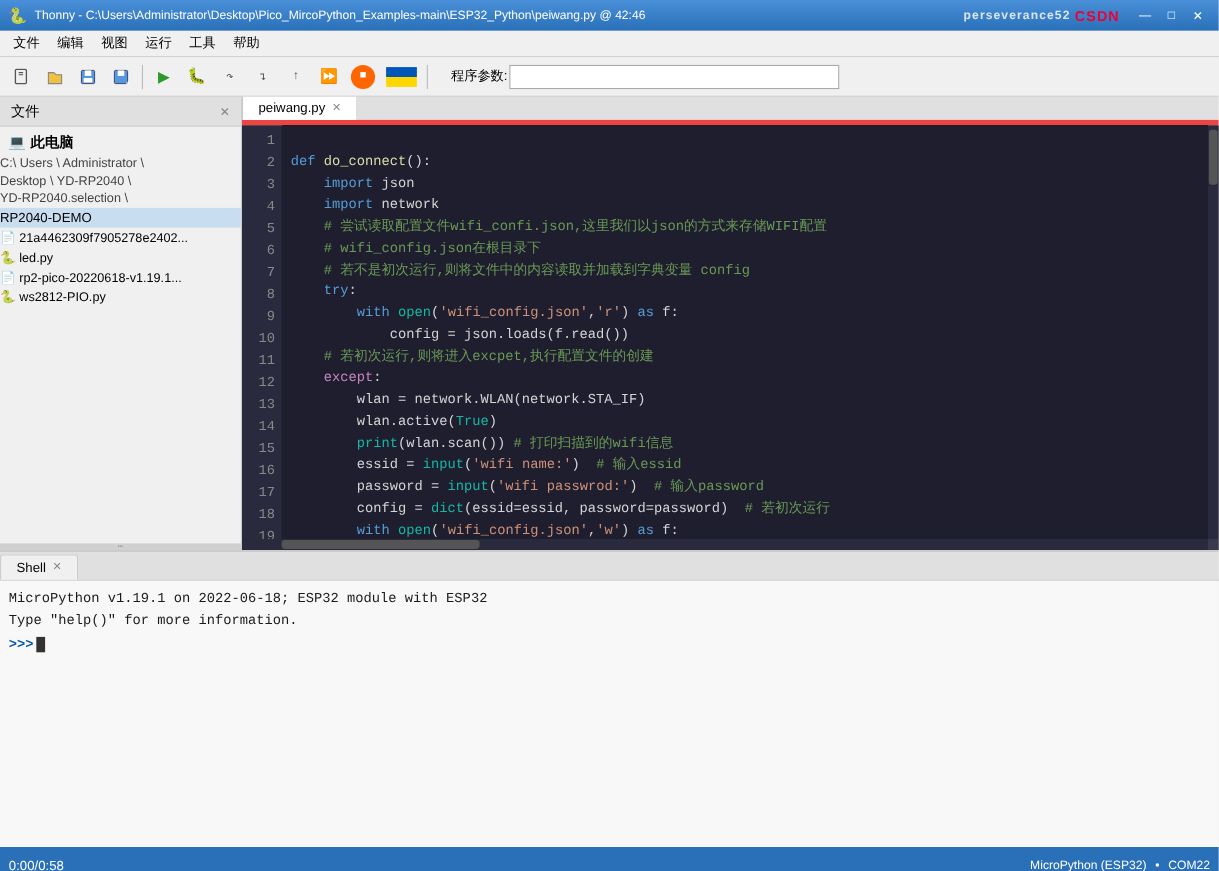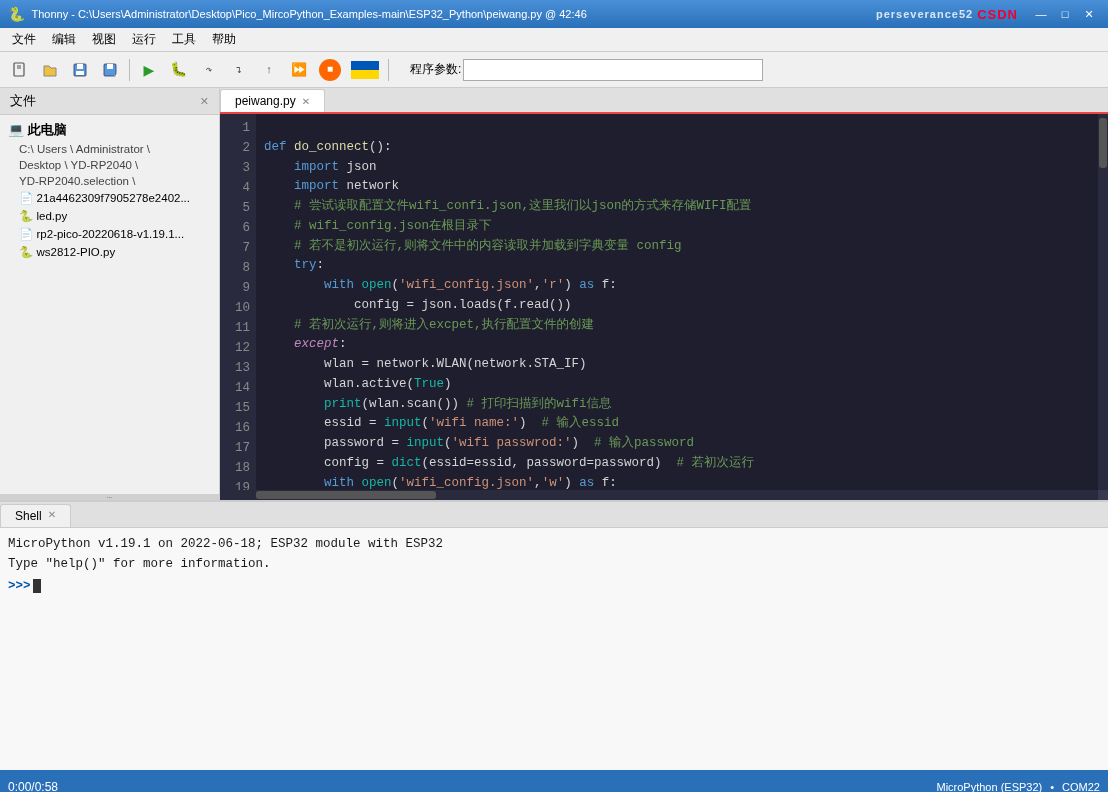--- a/index.html
+++ b/index.html
@@ -99,21 +99,21 @@
     .tree-item {
       padding: 2px 8px;
       cursor: pointer;
       white-space: nowrap;
       overflow: hidden;
       text-overflow: ellipsis;
       font-family: 'Microsoft YaHei', sans-serif;
       font-size: 12px;
     }
     .tree-item.selected { background: #c8ddf0; }
-    .indent-1 { padding-left: 19px; }
+    .indent-1 { padding-left: 0; }
 
     
     #right-panel {
       flex: 1;
       display: flex;
       flex-direction: column;
       background: #1e1e1e;
     }
 
     
@@ -169,21 +169,21 @@
       color: #d4d4d4;
       font-size: 12.5px;
       padding: 4px 8px;
       overflow: auto;
       line-height: 1.58;
       white-space: pre;
     }
 
     
     .kw { color: #569cd6; }
-    .kw2 { color: #c586c0; font-style: italic; }
+    .kw2 { color: #c586c0; }
     .str { color: #ce9178; }
     .comment { color: #6a9955; }
     .func { color: #dcdcaa; }
     .builtin { color: #14b8a6; }
 
     
     #shell-panel {
       height: 280px;
       background: #f0f0f0;
       border-top: 2px solid #ccc;
@@ -332,20 +332,21 @@
         <span style="color:#888;cursor:pointer;font-size:11px;">✕</span>
       </div>
       <div id="file-tree">
         <div class="tree-item" style="font-weight:bold;font-size:13px;">
           <span>💻 </span>
           <span>此电脑</span>
         </div>
         <div class="tree-item indent-1" style="color:#444;font-size:11.5px;">C:\ Users \ Administrator \</div>
         <div class="tree-item indent-1" style="color:#444;font-size:11.5px;">Desktop \ YD-RP2040 \</div>
         <div class="tree-item indent-1" style="color:#444;font-size:11.5px;">YD-RP2040.selection \</div>
+        <div class="tree-item indent-1 selected" style="font-size:12px;">RP2040-DEMO</div>
         <div class="tree-item indent-1" style="font-size:11.5px;">
           <span>📄 </span>
           <span>21a4462309f7905278e2402...</span>
         </div>
         <div class="tree-item indent-1" style="font-size:11.5px;">
           <span>🐍 </span>
           <span>led.py</span>
         </div>
         <div class="tree-item indent-1" style="font-size:11.5px;">
           <span>📄 </span>
@@ -357,21 +358,21 @@
         </div>
       </div>
 
       <div style="height:6px;background:#d0d0d0;cursor:row-resize;display:flex;align-items:center;justify-content:center;">
         <span style="color:#999;font-size:8px;">⋯</span>
       </div>
     </div>
 
     <div id="right-panel" style="flex:1;display:flex;flex-direction:column;background:#f0f0f0;">
 
-      <div id="editor-tabs" style="background:#e0e0e0;height:26px;display:flex;align-items:flex-end;border-bottom:2px solid #ef4444;">
+      <div id="editor-tabs" style="background:#e0e0e0;height:26px;display:flex;align-items:flex-end;border-bottom:5px solid #ef4444;">
         <div class="editor-tab active">
           <span>peiwang.py</span>
           <span class="tab-close">✕</span>
         </div>
       </div>
 
       <div id="code-area" style="flex:1;display:flex;background:#1e1e2e;overflow:hidden;position:relative;">
 
         <div id="line-numbers">
           <div class="line-num">1</div>

